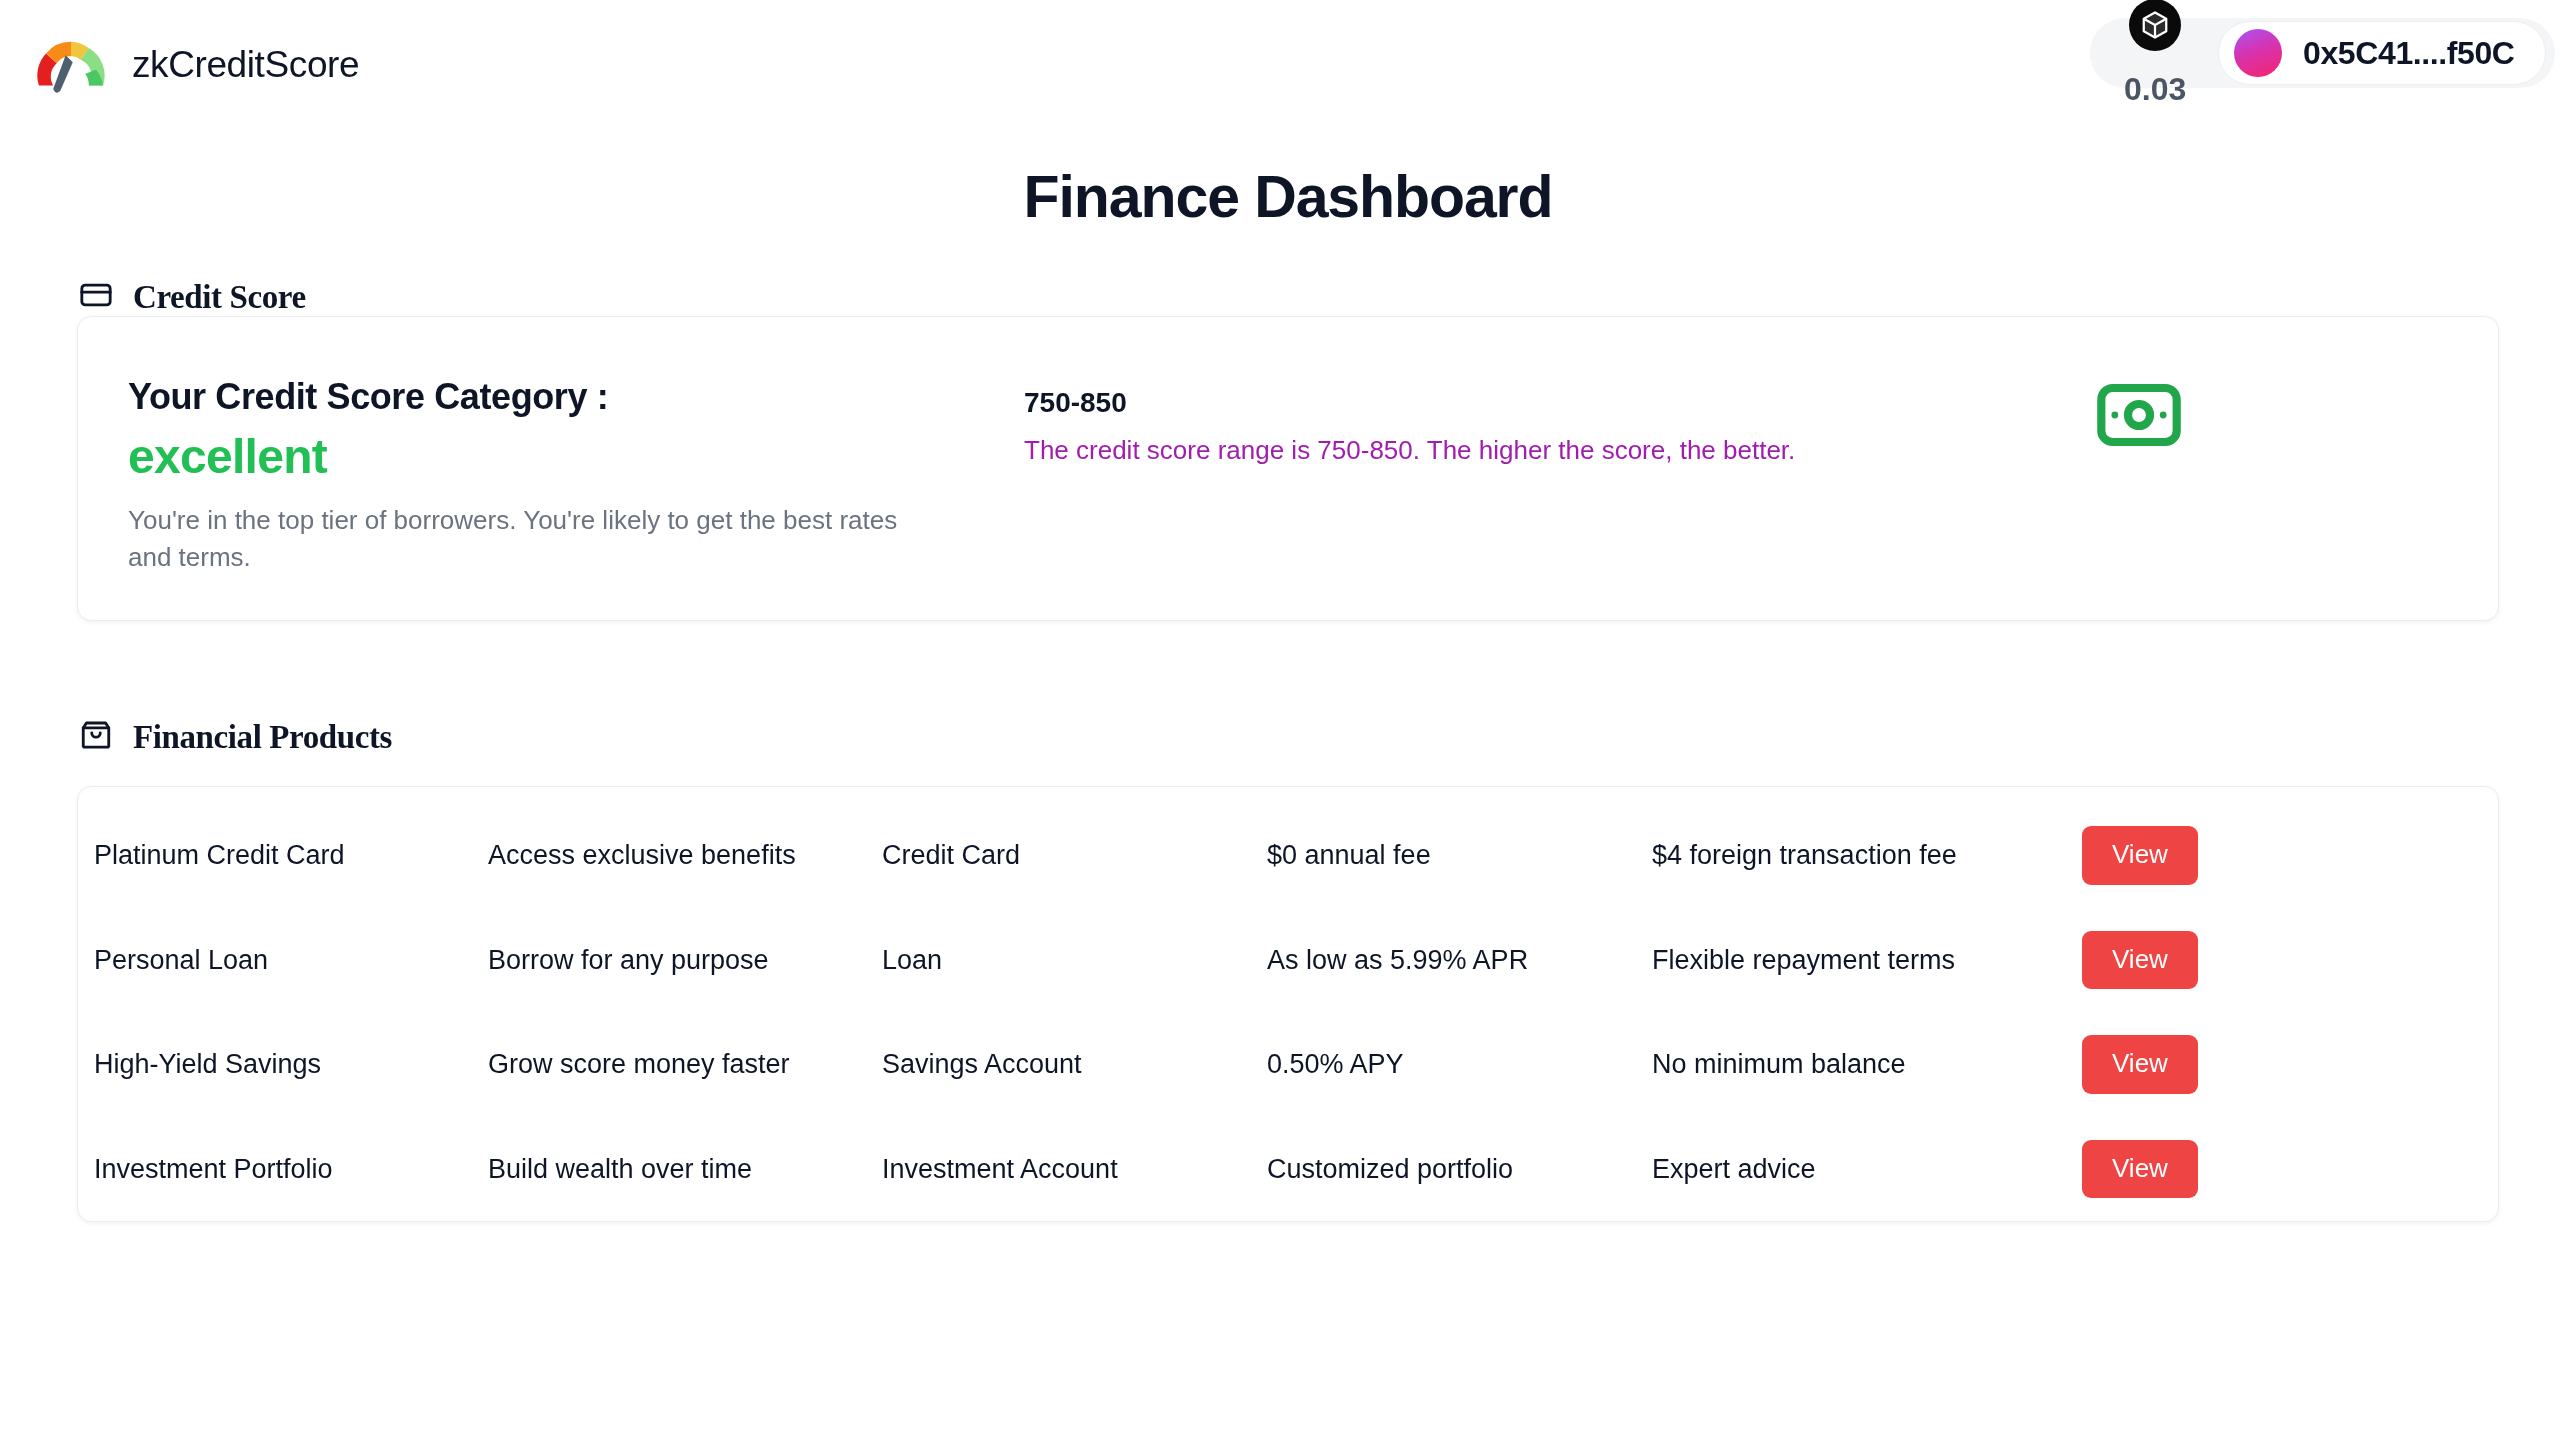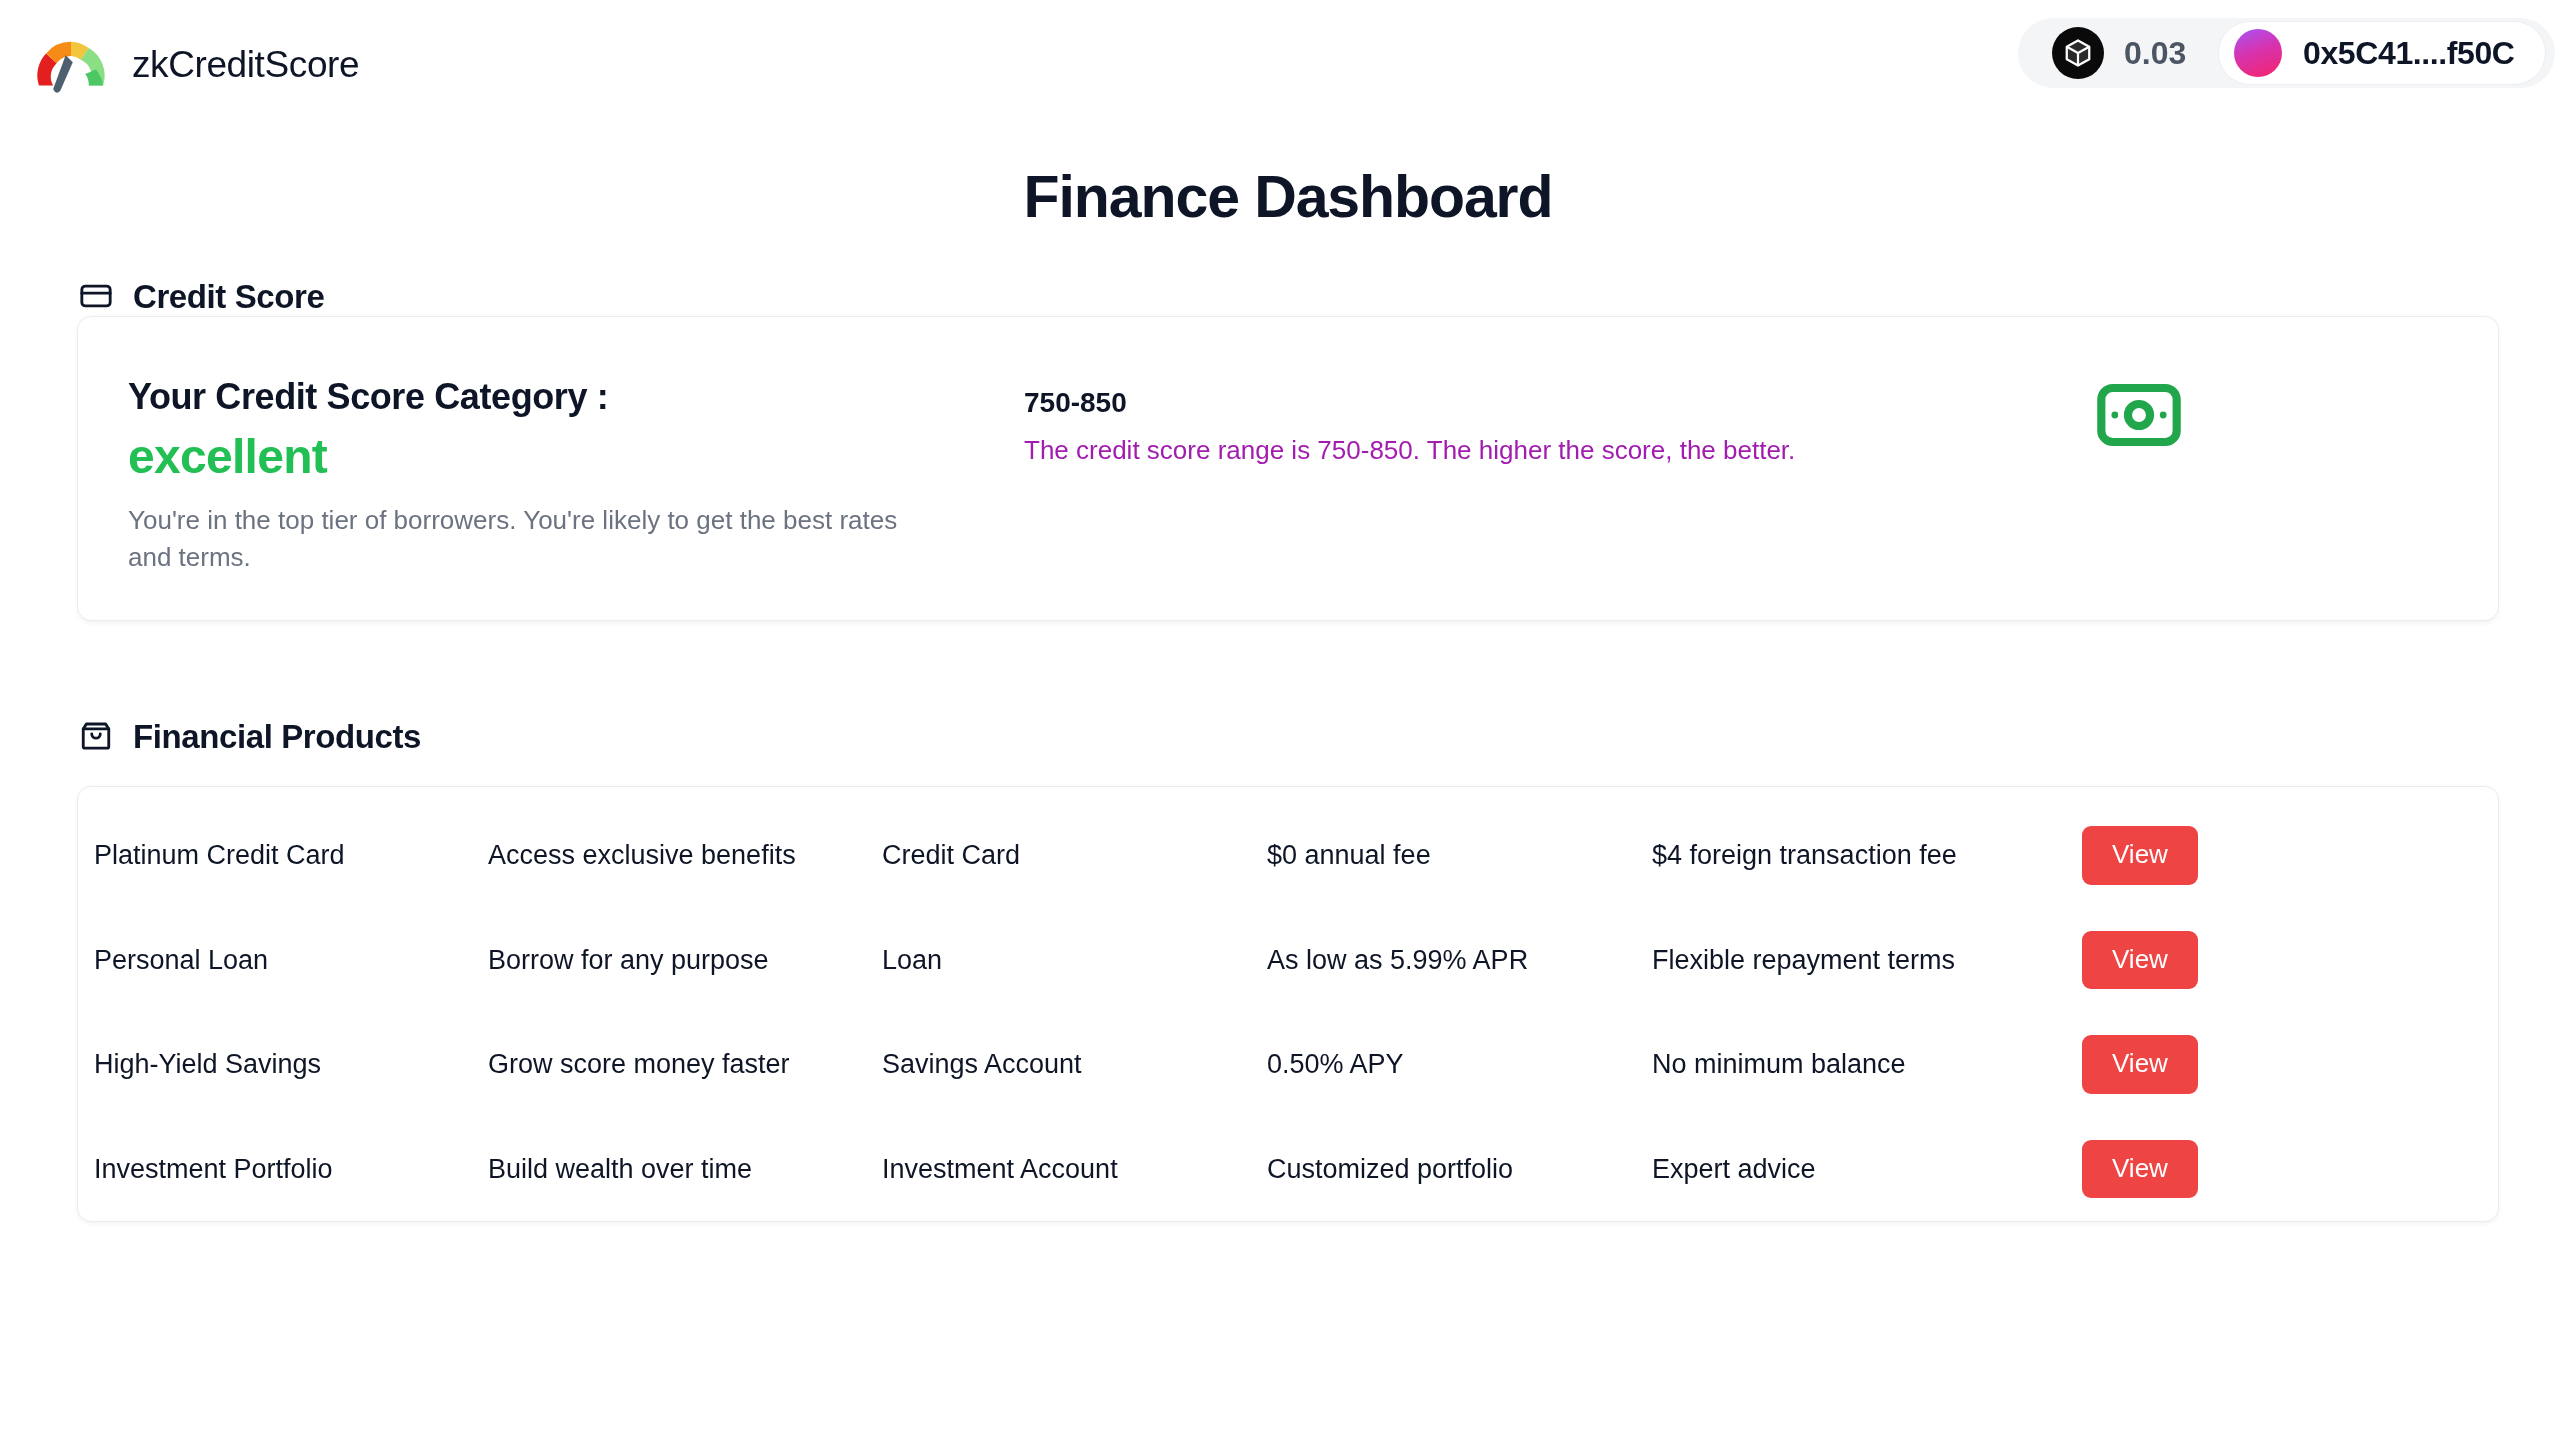--- a/index.html
+++ b/index.html
@@ -47,20 +47,21 @@
     background: #f4f5f7;
     border-radius: 895px;
     padding: 7.2px 9px 7.2px 34px;
     height: 70px;
   }
   .balance-chip {
     display: flex;
     align-items: center;
     gap: 20px;
     padding-right: 32px;
+    flex-direction: column;
   }
   .cube-badge {
     width: 52px;
     height: 52px;
     border-radius: 50%;
     background: #0a0a0a;
     display: flex;
     align-items: center;
     justify-content: center;
     flex: none;
@@ -105,20 +106,21 @@
     letter-spacing: -1.1px;
     margin-top: 29px;
   }
 
   
   .section-head {
     display: flex;
     align-items: center;
     gap: 20px;
     margin-left: 79px;
+    font-family: Liberation Serif, serif;
   }
   .section-head .sec-icon {
     display: block;
     flex: none;
   }
   .section-title {
     font-size: 33px;
     font-weight: bold;
     color: #0d1526;
     letter-spacing: -0.4px;

